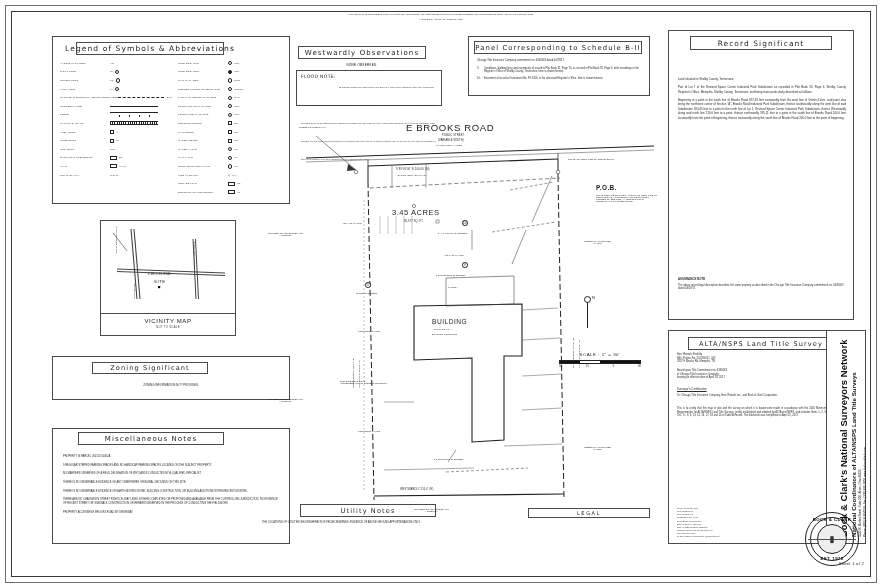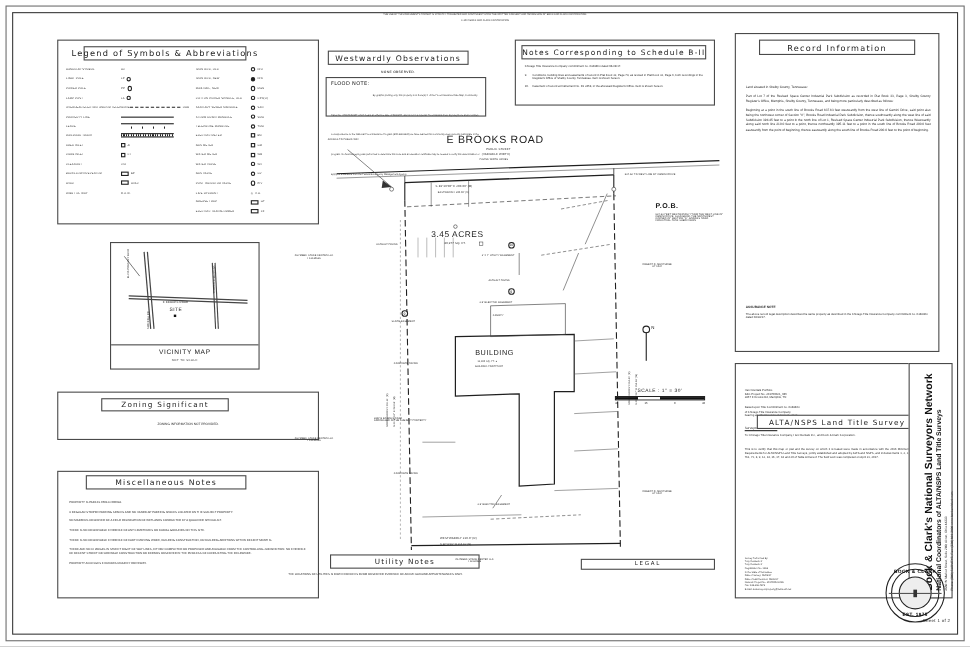--- a/index.html
+++ b/index.html
@@ -102,21 +102,21 @@
   #sched-body .note .num { width: 7px; flex: none; }
 
   
   #rec-panel { left: 668px; top: 30px; width: 186px; height: 290px; }
   #rec-title { left: 690px; top: 36px; width: 142px; height: 14px; font-size: 7.4px; }
   #rec-body { position:absolute; left: 9px; top: 46px; right: 7px; }
   #rec-body p { margin: 0 0 4px 0; text-align: justify; }
 
   
   #alta-panel { left: 668px; top: 330px; width: 186px; height: 214px; }
-  #alta-title { left: 688px; top: 337px; width: 146px; height: 13px; font-size: 6.6px; margin-top: 40px; }
+  #alta-title { left: 688px; top: 337px; width: 146px; height: 13px; font-size: 6.6px; }
   #alta-body { position:absolute; left:8px; top: 22px; right: 7px; }
   .uline { text-decoration: underline; }
 
   
   #titleblock { left: 826px; top: 330px; width: 40px; height: 214px; border:1px solid #4a4a4a;}
   .vert {
     position: absolute;
     transform-origin: left top;
     transform: rotate(-90deg);
     white-space: nowrap;
@@ -455,34 +455,34 @@
             <span class="num">9.</span>
             <span>Conditions, building lines and easements of record in Plat Book 32, Page 74, as revised in Plat Book 33, Page 6, both recordings in the Register's Office of Shelby County, Tennessee. Item is shown hereon.</span>
           </div>
           <div class="note">
             <span class="num">10.</span>
             <span>Easement of record at Instrument No. F9 2458, in the aforesaid Register's Office. Item is shown hereon.</span>
           </div>
         </div>
     </div>
   </div>
-  <div class="panel-title" id="sched-title">Notes Corresponding to Schedule B-II</div>
+  <div class="panel-title" id="sched-title">Panel Corresponding to Schedule B-II</div>
 
   <div class="panel" id="rec-panel">
     <div id="rec-body" class="tiny2">
         <p>Land situated in Shelby County, Tennessee:</p>
         <p>Part of Lot 7 of the Revised Space Center Industrial Park Subdivision as recorded in Plat Book 33, Page 3, Shelby County Register's Office, Memphis, Shelby County, Tennessee, and being more particularly described as follows:</p>
         <p>Beginning at a point in the south line of Brooks Road 637.63 feet westwardly from the west line of Gemini Drive, said point also being the northwest corner of Section "A", Brooks Road Industrial Park Subdivision, thence southwardly along the west line of said Subdivision 394.45 feet to a point in the north line of Lot 1, Revised Space Center Industrial Park Subdivision, thence Westwardly along said north line 210.0 feet to a point, thence northwardly 395.11 feet to a point in the south line of Brooks Road 200.0 feet eastwardly from the point of beginning, thence eastwardly along the south line of Brooks Road 200.0 feet to the point of beginning.</p>
       </div>
     <div style="position:absolute; left:9px; bottom:28px; right:8px;">
       <div class="tiny2" style="font-weight:bold; margin-bottom:2px;">ASSURANCE NOTE</div>
       <div class="tiny">The above record legal description describes the same property as described in the Chicago Title Insurance Company commitment no. 6349463 dated 04/28/17.</div>
     </div>
   </div>
-  <div class="panel-title" id="rec-title">Record Information</div>
+  <div class="panel-title" id="rec-title">Record Significant</div>
 
   <div class="panel" id="alta-panel">
     <div id="alta-body" class="tiny">
       <div id="alta-client">
           <div>Herc Rentals Portfolio</div>
           <div>B&amp;C Project No. 201700021_045</div>
           <div>2857 E Brooks Rd, Memphis, TN</div>
         </div>
       <div style="height:5px"></div>
       <div id="alta-basis">

